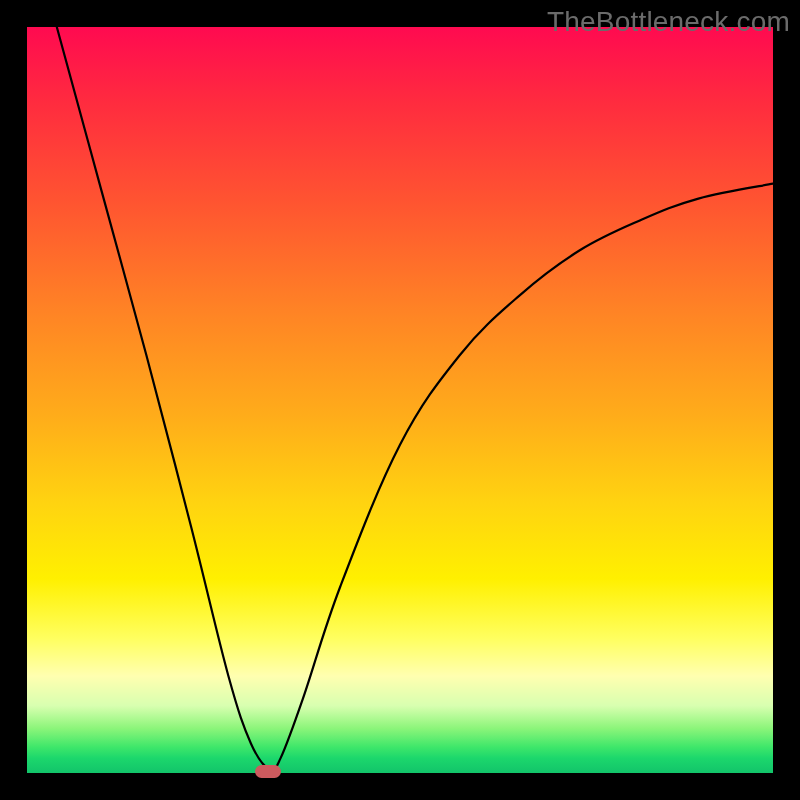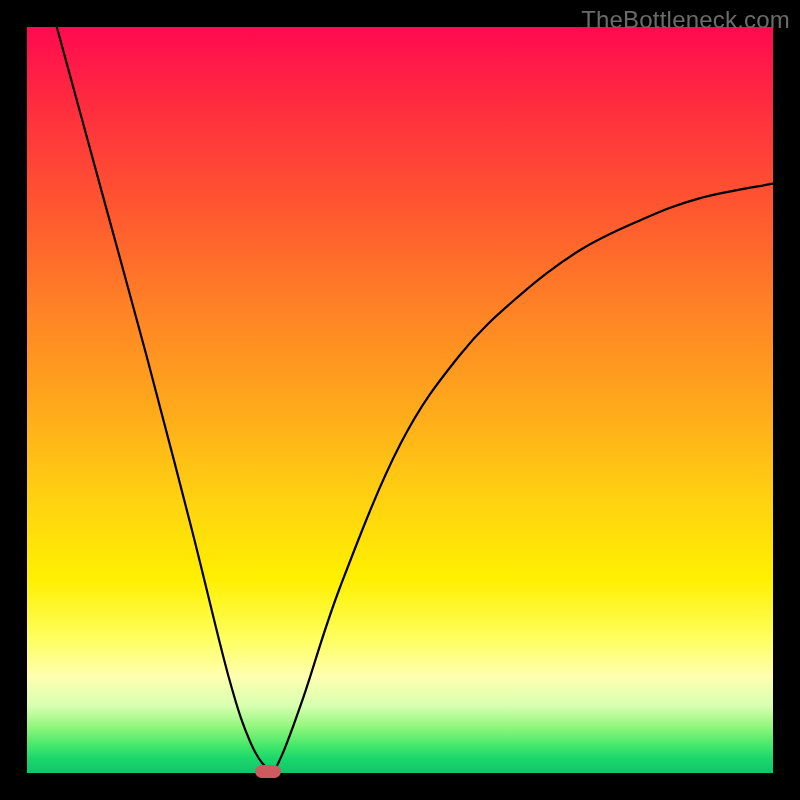--- a/index.html
+++ b/index.html
@@ -33,21 +33,21 @@
       #3fe76a 96.5%,
       #1cd76c 98%,
       #12c46a 100%
     );
   }
   .watermark {
     position: absolute;
     top: 6px;
     right: 10px;
     color: #6b6b6b;
-    font-size: 24px;
+    font-size: 28px;
     letter-spacing: 0.2px;
     font-weight: 400;
     z-index: 5;
   }
   svg.curve {
     position: absolute;
     left: 0;
     top: 0;
     width: 746px;
     height: 746px;

